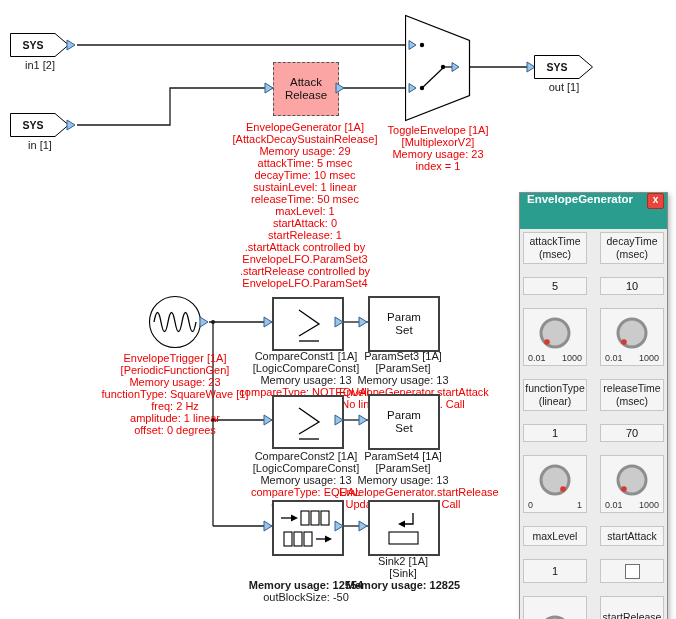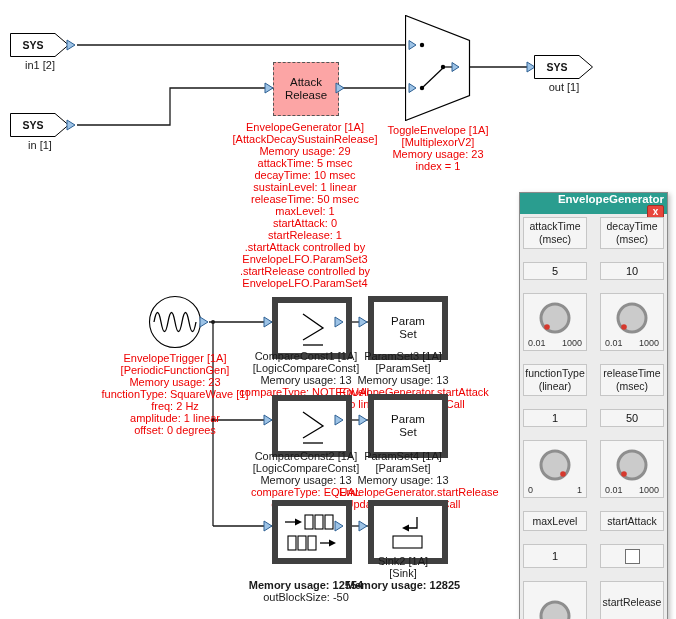--- a/index.html
+++ b/index.html
@@ -9,32 +9,32 @@
   svg{display:block;}
   #wires{position:absolute;left:0;top:0;}
   .wire{stroke:#1a1a1a;stroke-width:1.3;fill:none;}
   .jdot{fill:#1a1a1a;}
   .pin{position:absolute;overflow:visible;}
   .pin-shape{fill:#9dc3e6;stroke:#2e6093;stroke-width:1;}
   .anno{position:absolute;text-align:center;font-size:11px;line-height:12px;white-space:pre-line;}
   .red{color:#ee0000;}
   .black{color:#1a1a1a;}
   .bold{font-weight:bold;}
-  .box{position:absolute;background:#fff;border:6px solid #404040;display:flex;align-items:center;justify-content:center;}
+  .box{position:absolute;background:#fff;border:2px solid #404040;display:flex;align-items:center;justify-content:center;}
   .dashedbox{position:absolute;background:#fca5a5;border:1px dashed #555;display:flex;align-items:center;justify-content:center;}
   .ptext{white-space:pre-line;text-align:center;font-size:11.5px;line-height:13px;color:#111;}
   .sysbody{fill:#fff;stroke:#000;stroke-width:1;}
   .systext{font-size:10.5px;font-weight:bold;fill:#111;text-anchor:middle;font-family:"Liberation Sans",sans-serif;}
   .icon-line{stroke:#000;stroke-width:1.3;fill:none;}
   .icon-fill{fill:#000;}
   .icon-rect{fill:none;stroke:#000;stroke-width:1.1;}
   
   #panel{position:absolute;left:519px;top:192px;width:147px;background:#ececec;
          border:1px solid #8a8a8a;box-shadow:2px 2px 5px rgba(0,0,0,.25);}
-  .titlebar{height:21px;background:#2a9d8f;display:flex;align-items:flex-end;padding:0 3px 0 7px;flex-direction:column;}
+  .titlebar{height:21px;background:#2a9d8f;display:flex;align-items:flex-start;padding:0 3px 15px 7px;}
   .title{color:#fff;font-weight:bold;font-size:11.5px;flex:1;}
   .closebtn{width:15px;height:14px;background:#e8453c;border:1px solid #a03028;border-radius:2px;
             color:#fff;font-size:10px;line-height:12px;text-align:center;font-weight:bold;cursor:default;}
   .pgrid{display:grid;grid-template-columns:1fr 1fr;
          grid-template-rows:32px 18px 58px 32px 18px 58px 20px 24px 88px;padding:3px;gap:13px;}
   .cell{border:1px solid #c6c6c6;background:#f5f5f5;display:flex;flex-direction:column;
         align-items:center;justify-content:center;overflow:hidden;}
   .hdr{font-size:10.5px;line-height:13px;color:#222;white-space:pre-line;text-align:center;}
   .val{font-size:11px;color:#111;}
   .knobcell{position:relative;justify-content:flex-start;padding-top:4px;}
@@ -284,21 +284,21 @@
         <span class="kmin">0.01</span>
         <span class="kmax">1000</span>
       </div>
 
       <div class="cell hdr">functionType
 (linear)</div>
       <div class="cell hdr">releaseTime
 (msec)</div>
 
       <div class="cell val">1</div>
-      <div class="cell val">50</div>
+      <div class="cell val">70</div>
 
       <div class="cell knobcell">
         <svg width="40" height="40">
           <circle class="kface" cx="20" cy="20" r="14"></circle>
             <circle class="kdot" cx="28" cy="29" r="2.8"></circle>
         </svg>
         <span class="kmin">0</span>
         <span class="kmax">1</span>
       </div>
       <div class="cell knobcell">

